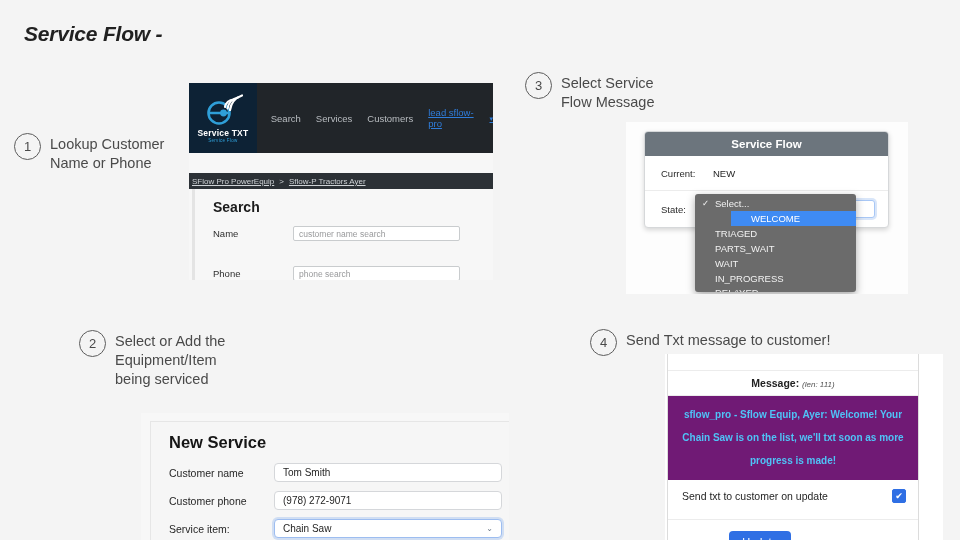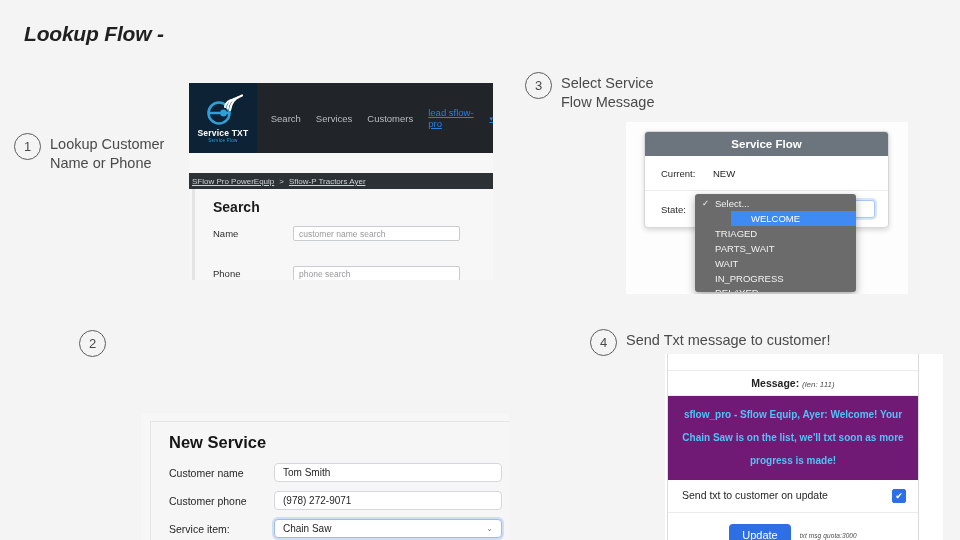--- a/index.html
+++ b/index.html
@@ -393,23 +393,23 @@
     background: #701a75;
     color: #4fc3f7;
     font-size: 10px;
     font-weight: bold;
     line-height: 23px;
     text-align: center;
     padding: 7px 6px 8px;
   }
   #p4-send-row {
     display: flex;
-    align-items: flex-start;
+    align-items: center;
     justify-content: space-between;
-    padding: 9px 12px 9px 14px;
+    padding: 9px 12px 16px 14px;
     border-bottom: 1px solid #ececec;
   }
   #p4-send-label {
     font-size: 10.5px;
     color: #1f1f1f;
   }
   #p4-send-check {
     width: 12px;
     height: 12px;
     background: #2f6fe4;
@@ -440,30 +440,33 @@
     font-size: 6.5px;
     font-style: italic;
     color: #4a4a4a;
     letter-spacing: 0.1px;
   }
 </style>
 </head>
 <body>
 
 <div id="title-row">
-  <span id="title-main">Lookup Flow -</span>
+  <span id="title-main">Service Flow -</span>
 </div>
 
 <div class="step" id="step1">
   <div class="step-num">1</div>
   <div class="step-label">Lookup Customer
 Name or Phone</div>
 </div>
 <div class="step" id="step2">
   <div class="step-num">2</div>
+  <div class="step-label">Select or Add the
+Equipment/Item
+being serviced</div>
 </div>
 <div class="step" id="step3">
   <div class="step-num">3</div>
   <div class="step-label">Select Service
 Flow Message</div>
 </div>
 <div class="step" id="step4">
   <div class="step-num">4</div>
   <div class="step-label">Send Txt message to customer!</div>
 </div>

